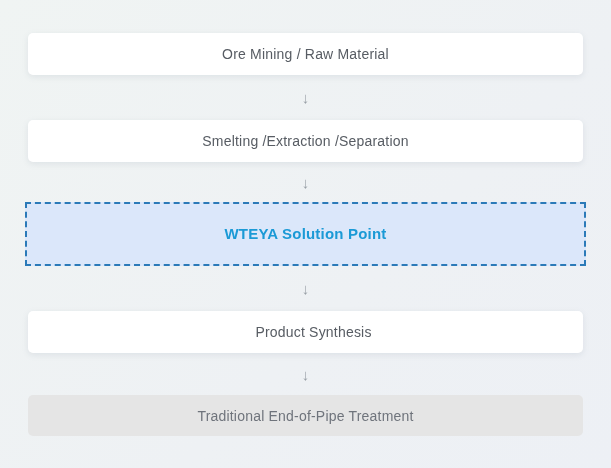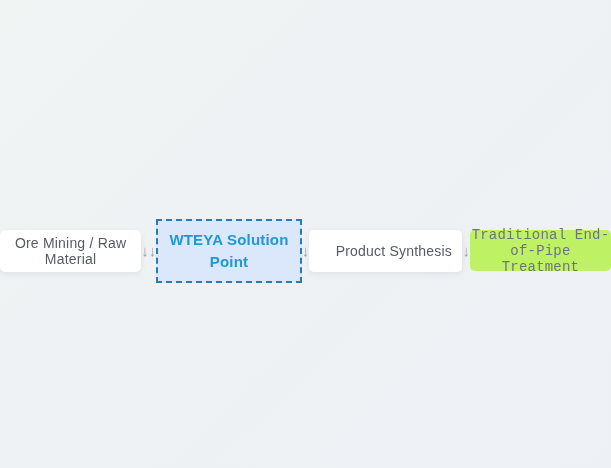--- a/index.html
+++ b/index.html
@@ -8,21 +8,21 @@
     font-family: "Liberation Sans", "DejaVu Sans", sans-serif;
     overflow: hidden;
   }
   body {
     background: linear-gradient(135deg, #f0f4f3 0%, #eef1f4 60%, #edf0f5 100%);
   }
   .flow-container {
     width: 611px; height: 468px;
     padding-top: 33px;
     display: flex;
-    flex-direction: row;
+    flex-direction: column;
     align-items: center;
   }
   .flow-box {
     width: 555px;
     display: flex;
     flex-direction: column;
     align-items: center;
     justify-content: center;
     text-align: center;
     border-radius: 5px;
@@ -42,24 +42,23 @@
     border: 2px dashed #2b7ab8;
     border-radius: 0;
     color: #1b9ad6;
     font-weight: bold;
     font-size: 15px;
     line-height: 1.45;
     box-shadow: none;
   }
   .flow-box.muted {
     height: 41px;
-    background: #bef264;
+    background: #e5e5e5;
     color: #6f747c;
     box-shadow: none;
-    font-family: Liberation Mono, monospace;
   }
   .flow-arrow {
     display: flex;
     align-items: center;
     justify-content: center;
     color: #9aa1a8;
     font-size: 15px;
     line-height: 1;
     user-select: none;
   }
@@ -76,20 +75,23 @@
 <div class="flow-container">
 
   <div class="flow-box normal box-1">
     <span>Ore Mining / Raw Material</span>
   </div>
 
   <div class="flow-arrow arrow-1">
     <span>↓</span>
   </div>
 
+  <div class="flow-box normal box-2">
+    <span>Smelting /Extraction /Separation</span>
+  </div>
 
   <div class="flow-arrow arrow-2">
     <span>↓</span>
   </div>
 
   <div class="flow-box highlight box-3">
     <span>WTEYA Solution Point</span>
   </div>
 
   <div class="flow-arrow arrow-3">

